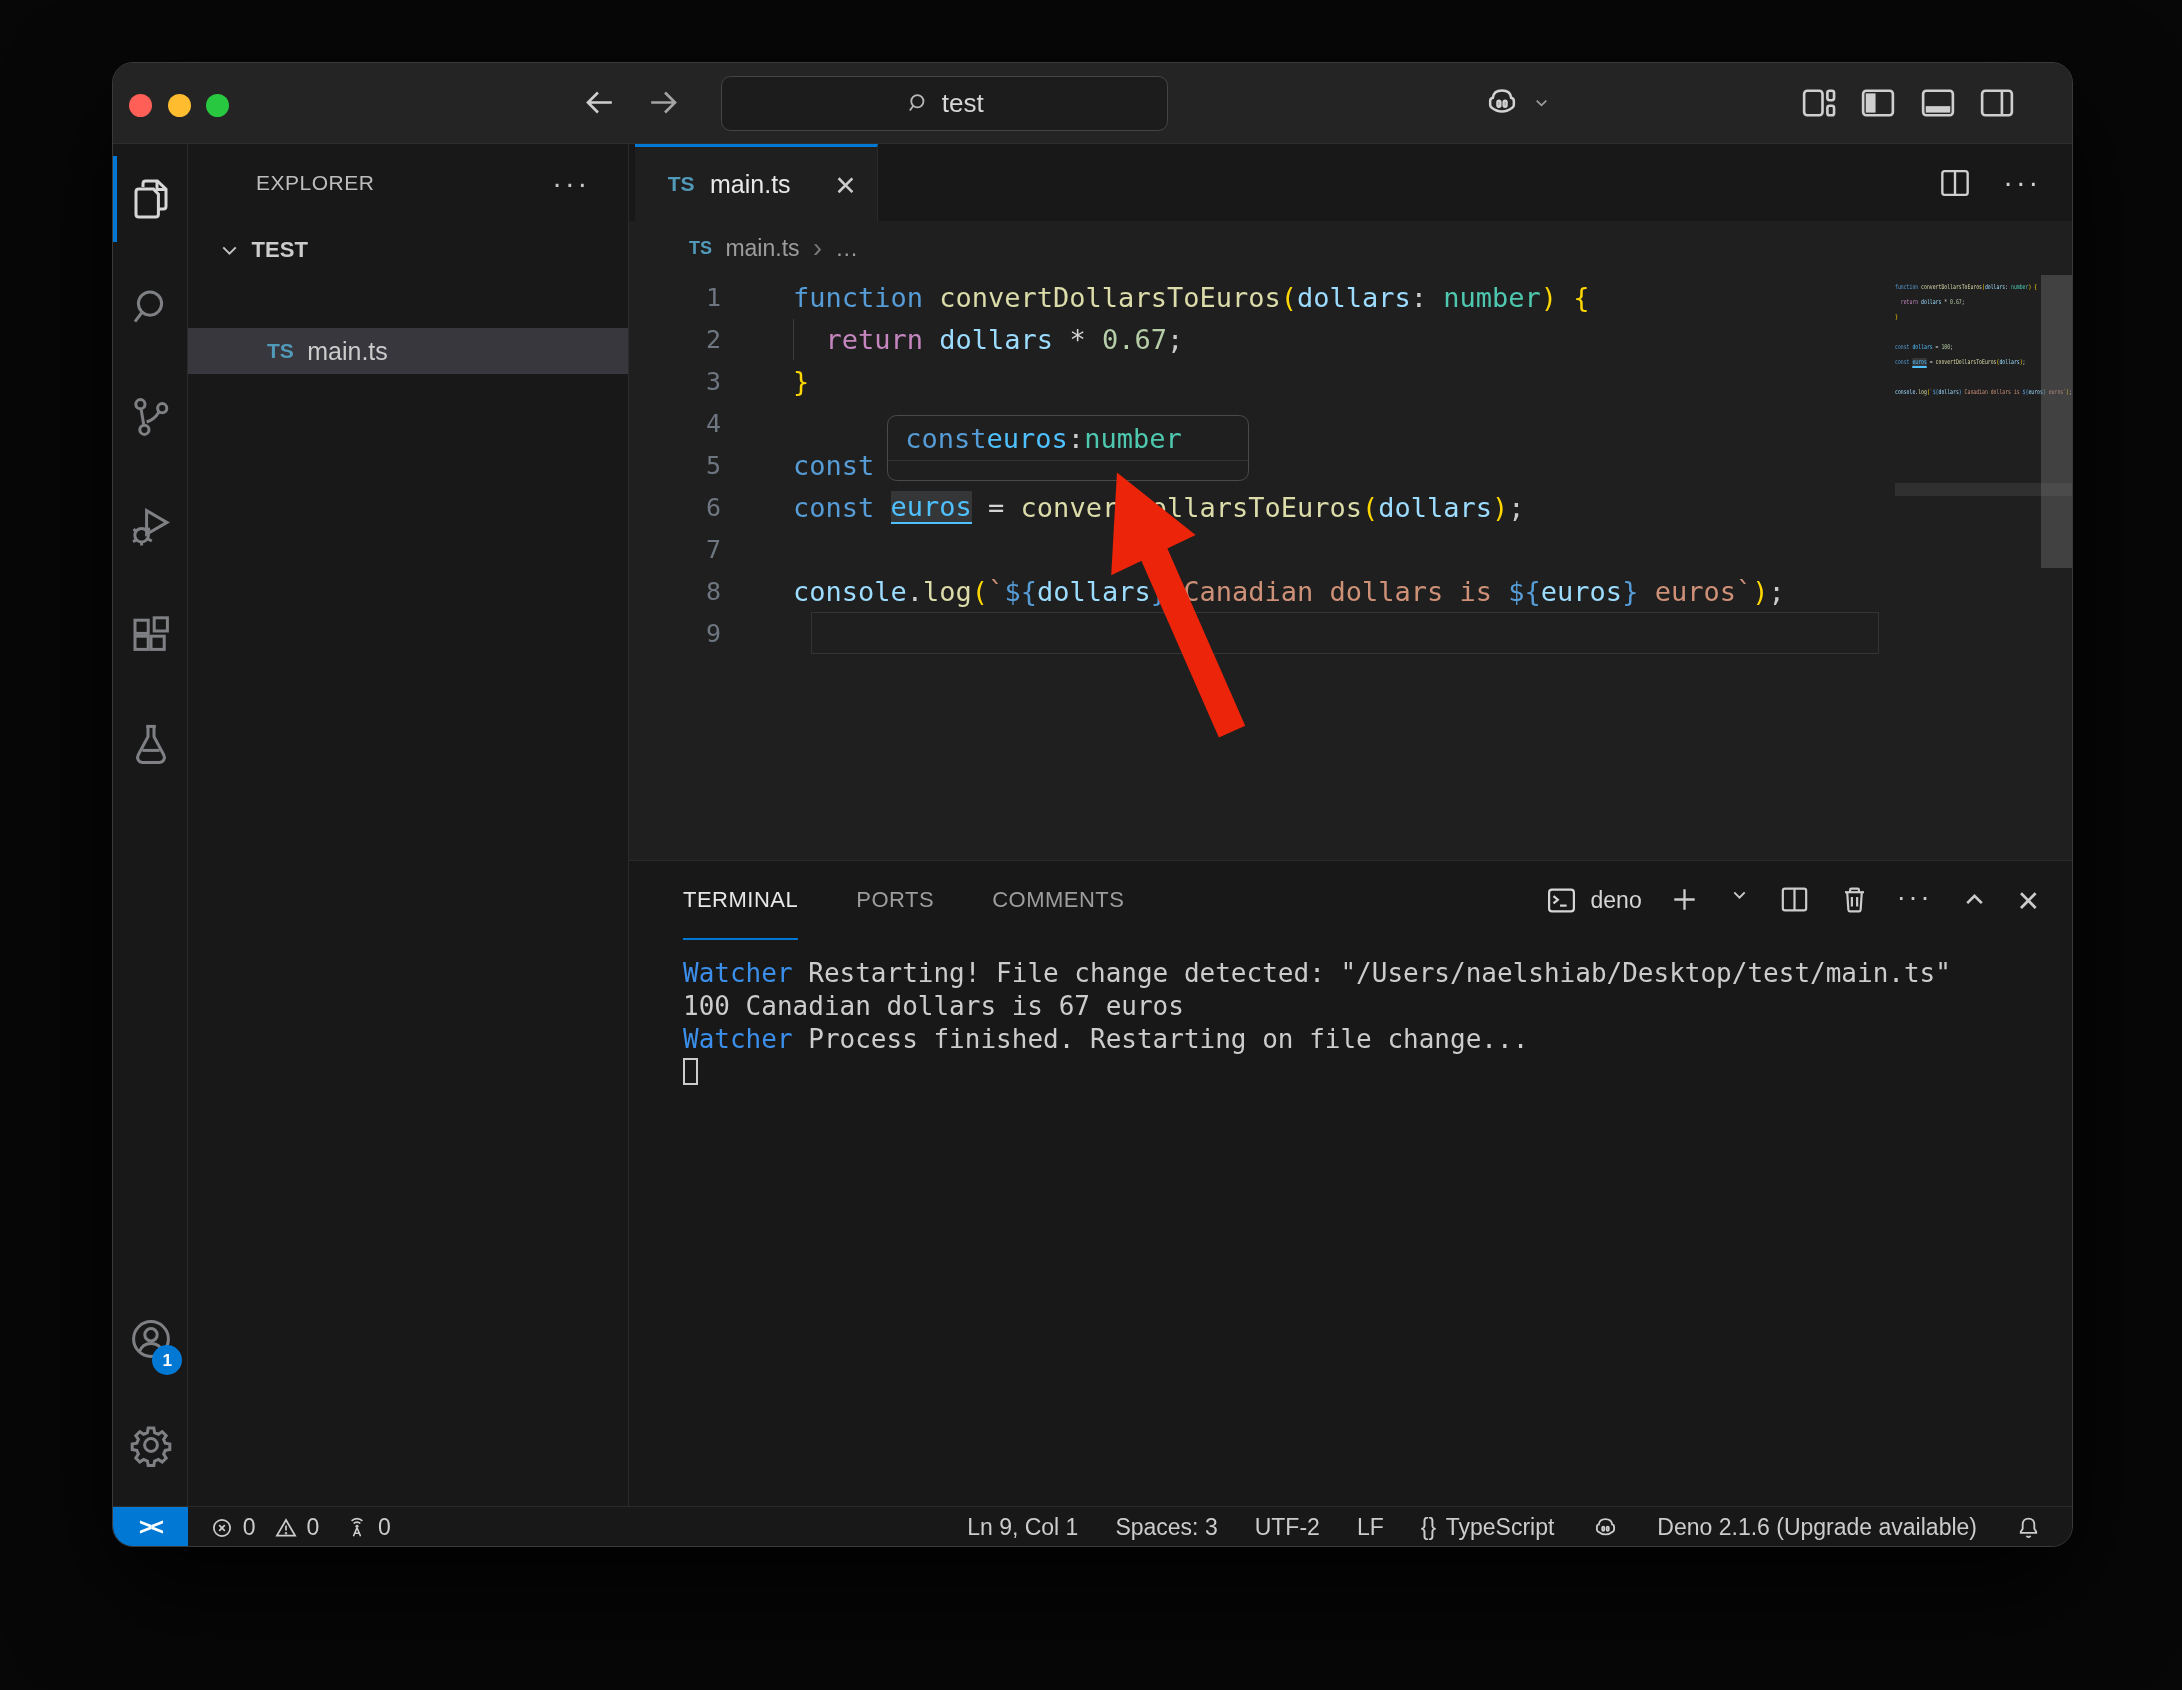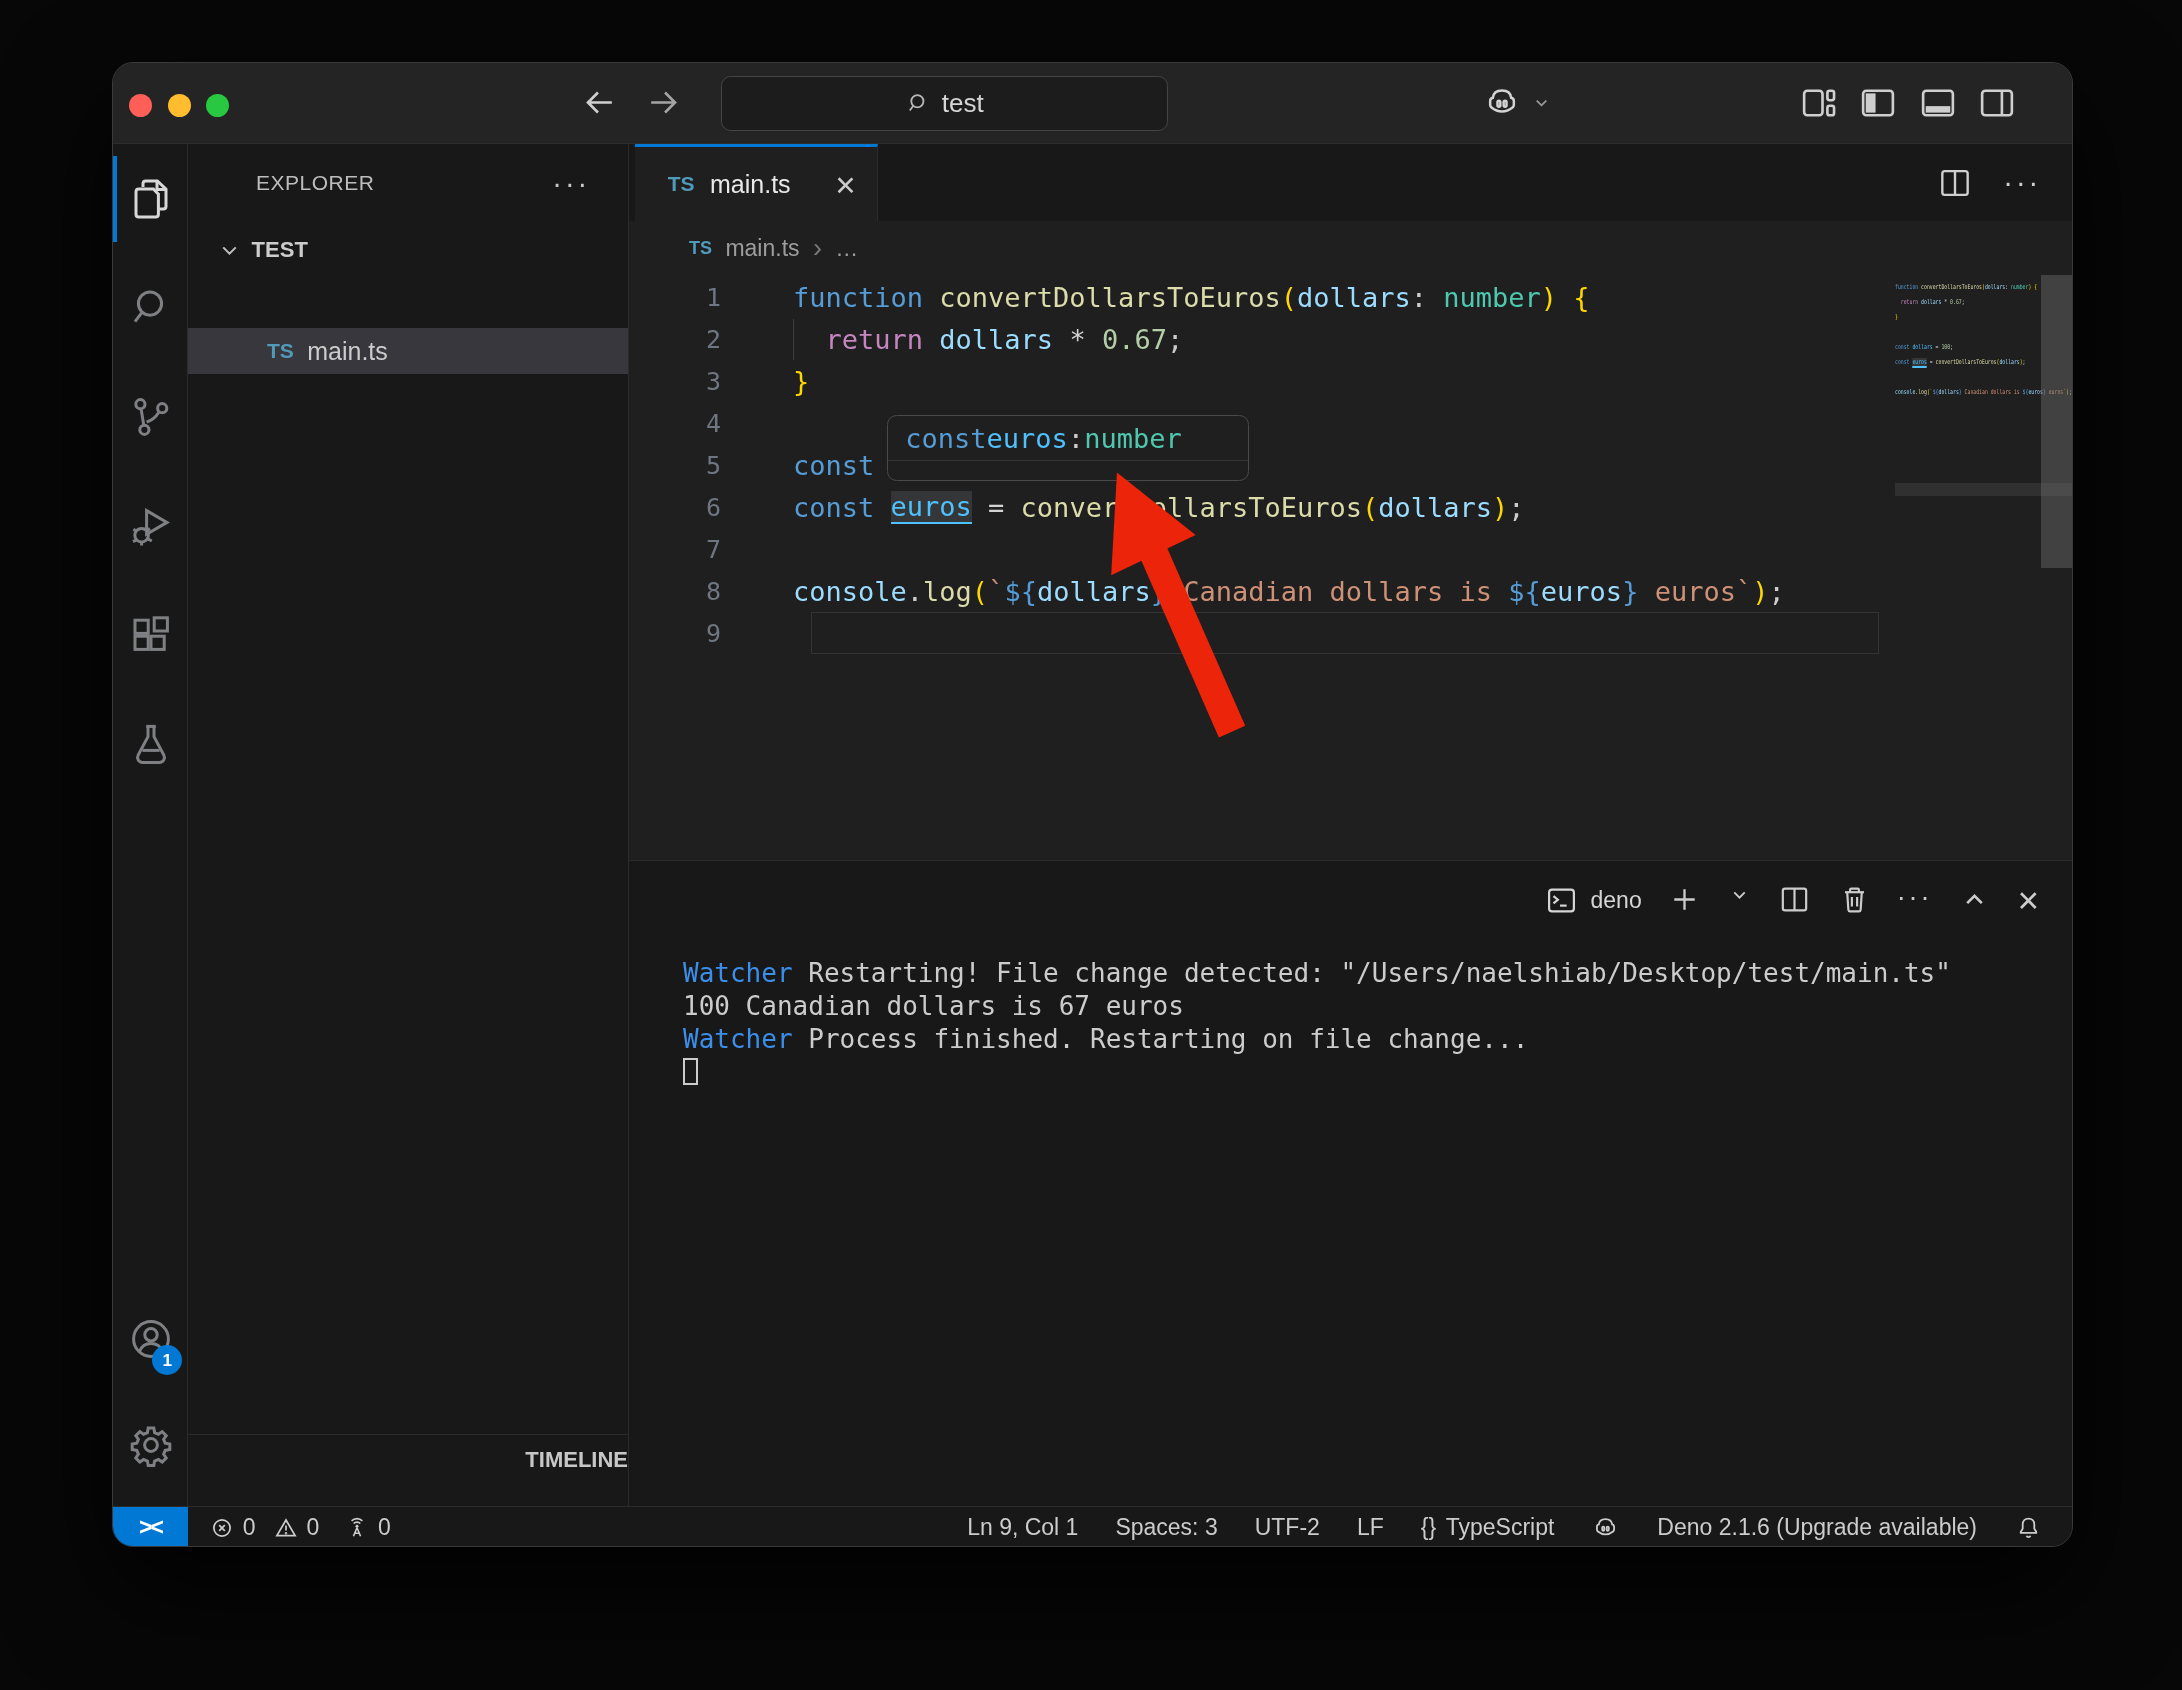--- a/index.html
+++ b/index.html
@@ -241,26 +241,20 @@
     </div>
     <div class="sb-row section" style="top:83px">
       <svg class="chev" viewBox="0 0 24 24" fill="none" stroke="currentColor" stroke-width="2">
           <polyline points="6,9 12,15 18,9"></polyline>
         </svg>
       <span>TEST</span>
     </div>
     <div class="sb-row file selected" style="top:184px">
       <span class="gi" style="color:#519aba" data-glyph="TS"></span>
       <span>main.ts</span>
-    </div>
-    <div class="sb-section-bottom" style="top:1290px;height:72px;align-items:flex-start;padding-top:11.5px">
-      <svg class="chev" viewBox="0 0 24 24" fill="none" stroke="currentColor" stroke-width="2">
-          <polyline points="9,6 15,12 9,18"></polyline>
-        </svg>
-      <span>TIMELINE</span>
     </div>
   </div>
 
   <div class="editor-group">
     <div class="tabbar">
       <div class="tab">
         <span class="gi" style="color:#519aba" data-glyph="TS"></span>
         <span class="label">main.ts</span>
         <span class="close" data-glyph="×"></span>
       </div>
@@ -304,20 +298,25 @@
           <span style="color: rgb(86, 156, 214);">const</span>
           <span style="color: rgb(204, 204, 204);"> </span>
           <span style="color: rgb(79, 193, 255);">euros</span>
           <span style="color: rgb(204, 204, 204);">: </span>
           <span style="color: rgb(78, 201, 176);">number</span>
         </div>
     </div>
 
     <div class="panel">
       <div class="panel-head">
+        <div class="ptabs">
+          <span class="ptab active">TERMINAL</span>
+          <span class="ptab">PORTS</span>
+          <span class="ptab">COMMENTS</span>
+        </div>
         <div class="pactions">
           <span class="shell">
             <svg viewBox="0 0 24 24" fill="none" stroke="currentColor" stroke-width="1.5">
                 <rect x="3.5" y="4.5" width="17" height="15" rx="2"></rect>
                 <polyline points="6.5,9 9.5,11.5 6.5,14"></polyline>
                 <path d="M11 15.5h4.5"></path>
               </svg>
             <span>deno</span>
           </span>
           <svg viewBox="0 0 24 24" fill="none" stroke="currentColor" stroke-width="1.6">

